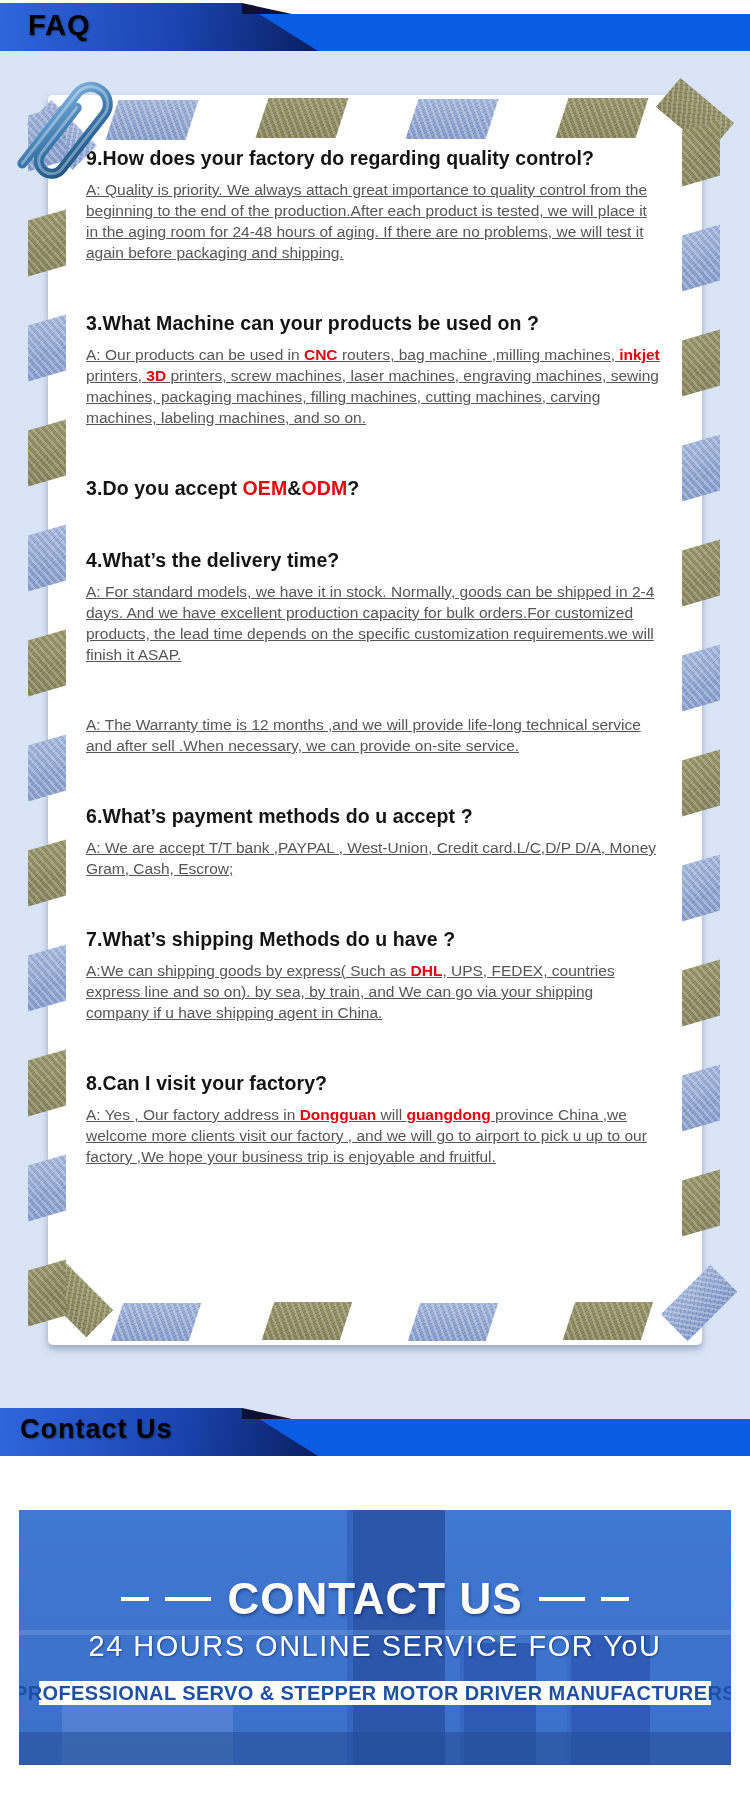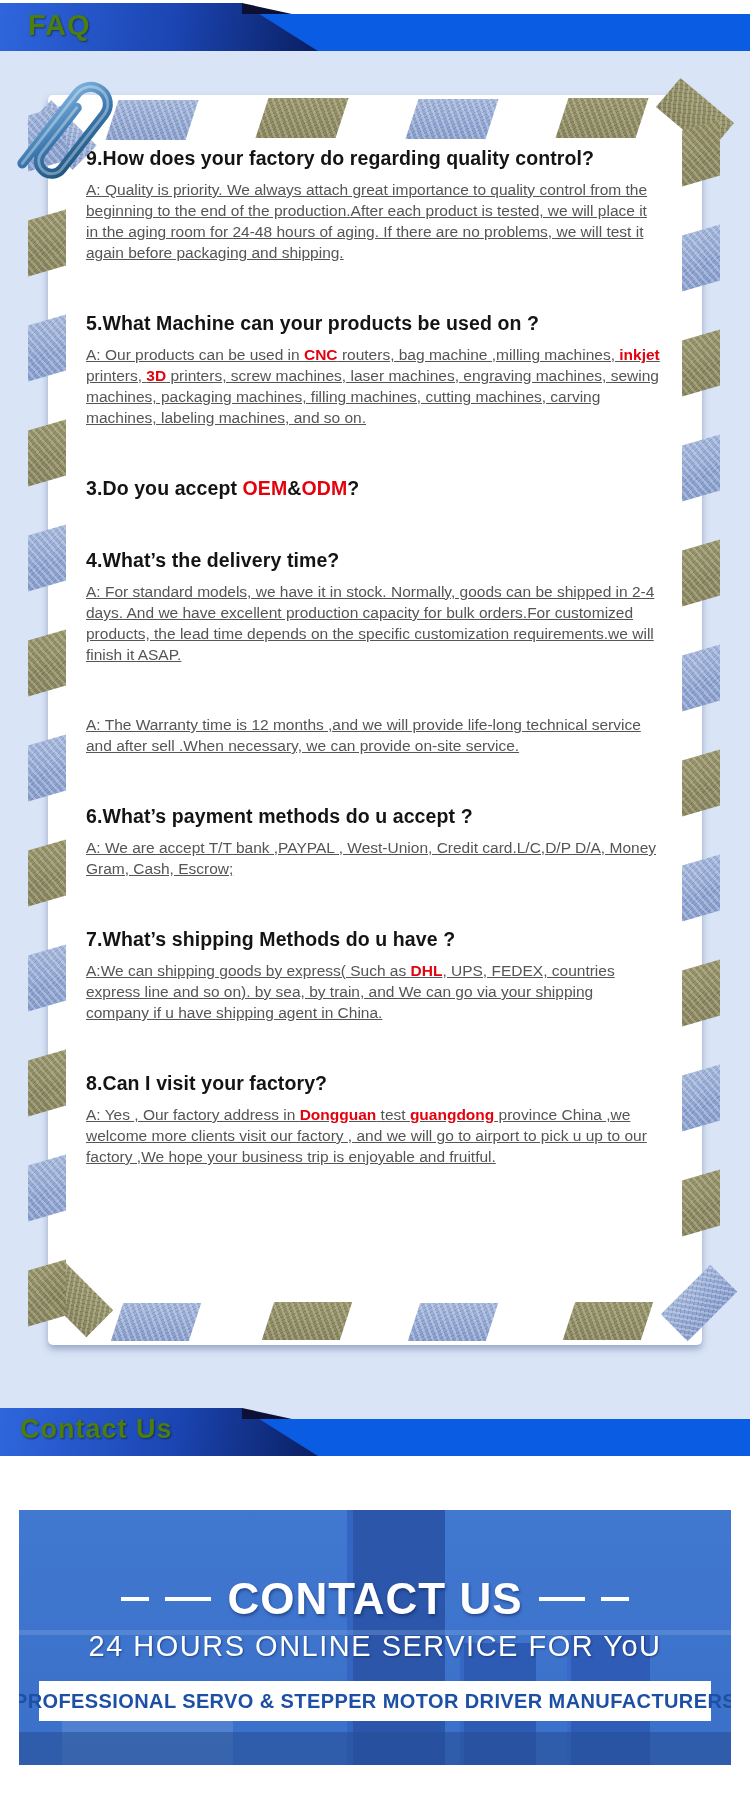--- a/index.html
+++ b/index.html
@@ -10,21 +10,21 @@
   .faq-bg{position:absolute;left:0;top:50px;width:750px;height:1369px;background:#d9e4f6;}
 
   
   .banner{position:absolute;left:0;width:750px;height:48px;}
   .banner .bar{position:absolute;left:0;right:0;top:11px;bottom:0;background:#0a5ce2;}
   .banner .ribbon{position:absolute;left:0;top:0;width:318px;height:48px;
       background:linear-gradient(98deg,#2f66dd 0%,#1b45b2 55%,#0a1f62 100%);
       clip-path:polygon(0 0,76% 0,100% 100%,0 100%);}
   .banner .notch{position:absolute;left:242px;top:0;width:50px;height:11px;background:#0c1034;
       clip-path:polygon(0 0,100% 100%,0 100%);}
-  .banner .title{position:absolute;left:28px;top:6px;color:#4d7c0f;font-weight:bold;
+  .banner .title{position:absolute;left:28px;top:6px;color:#000000;font-weight:bold;
       font-size:29px;letter-spacing:1px;text-shadow:1px 1px 2px rgba(0,0,0,.45);}
   #faq-banner{top:3px;}
   #contact-banner{top:1408px;}
   #contact-banner .title{font-size:27px;left:20px;}
 
   
   .paper{position:absolute;left:48px;top:95px;width:654px;height:1250px;background:#ffffff;
       border-radius:5px;box-shadow:0 4px 7px rgba(96,116,156,.55);}
   .paper-inner{position:absolute;left:38px;top:52px;width:574px;}
   .qa{margin-bottom:49px;}
@@ -57,21 +57,21 @@
   .ph-shelf{left:0;width:100%;height:5px;background:rgba(255,255,255,.30);}
   .ph-desk{left:0;bottom:0;width:100%;height:13%;background:rgba(10,25,70,.55);}
   .ph-overlay{left:0;top:0;width:100%;height:100%;background:rgba(59,114,205,.58);}
   .photo-text{position:absolute;left:0;width:100%;text-align:center;color:#fff;z-index:3;}
   .headline-row{top:64px;display:flex;align-items:center;justify-content:center;gap:16px;}
   .headline{font-size:44px;font-weight:bold;letter-spacing:1px;text-shadow:1px 2px 3px rgba(10,30,80,.5);}
   .dash{display:inline-block;width:46px;height:4px;background:#ffffff;}
   .dash-sm{width:28px;}
   .subheadline{top:120px;font-size:29px;font-weight:normal;letter-spacing:1.5px;
       text-shadow:1px 1px 2px rgba(10,30,80,.5);}
-  .tag-band{position:absolute;left:20px;right:20px;top:171px;height:40px;background:#ffffff;z-index:3;
+  .tag-band{position:absolute;left:20px;right:20px;top:171px;height:24px;background:#ffffff;z-index:3;
       display:flex;align-items:center;justify-content:center;}
   .tagline{color:#1d50a5;font-size:20px;font-weight:bold;letter-spacing:.4px;white-space:nowrap;}
 </style>
 </head>
 <body>
 
 <div id="page">
 
   <div class="faq-bg"></div>
 
@@ -82,21 +82,21 @@
     <div class="title">FAQ</div>
   </div>
 
   <div class="paper">
     <div class="paper-inner" id="faq-list">
       <div class="qa">
         <div class="q"><span>9.How does your factory do regarding quality control?</span></div>
         <div class="a"><span>A: Quality is priority. We always attach great importance to quality control from the beginning to the end of the production.After each product is tested, we will place it in the aging room for 24-48 hours of aging. If there are no problems, we will test it again before packaging and shipping.</span></div>
       </div>
       <div class="qa">
-        <div class="q"><span>5.What Machine can your products be used on ?</span></div>
+        <div class="q"><span>3.What Machine can your products be used on ?</span></div>
         <div class="a"><span>A: Our products can be used in </span><span class="red">CNC</span><span> routers, bag machine ,milling machines, </span><span class="red">inkjet</span><span> printers, </span><span class="red">3D</span><span> printers, screw machines, laser machines, engraving machines, sewing machines, packaging machines, filling machines, cutting machines, carving machines, labeling machines, and so on.</span></div>
       </div>
       <div class="qa">
         <div class="q"><span>3.Do you accept </span><span class="red">OEM</span><span>&amp;</span><span class="red">ODM</span><span>?</span></div>
       </div>
       <div class="qa">
         <div class="q"><span>4.What’s the delivery time?</span></div>
         <div class="a"><span>A: For standard models, we have it in stock. Normally, goods can be shipped in 2-4 days. And we have excellent production capacity for bulk orders.For customized products, the lead time depends on the specific customization requirements.we will finish it ASAP.</span></div>
       </div>
       <div class="qa">
@@ -105,21 +105,21 @@
       <div class="qa">
         <div class="q"><span>6.What’s payment methods do u accept ?</span></div>
         <div class="a"><span>A: We are accept T/T bank ,PAYPAL , West-Union, Credit card.L/C,D/P D/A, Money Gram, Cash, Escrow;</span></div>
       </div>
       <div class="qa">
         <div class="q"><span>7.What’s shipping Methods do u have ?</span></div>
         <div class="a"><span>A:We can shipping goods by express( Such as </span><span class="red">DHL</span><span>, UPS, FEDEX, countries express line and so on). by sea, by train, and We can go via your shipping company if u have shipping agent in China.</span></div>
       </div>
       <div class="qa" style="margin-bottom:0">
         <div class="q"><span>8.Can I visit your factory?</span></div>
-        <div class="a"><span>A: Yes , Our factory address in </span><span class="red">Dongguan</span><span> test </span><span class="red">guangdong</span><span> province China ,we welcome more clients visit our factory , and we will go to airport to pick u up to our factory ,We hope your business trip is enjoyable and fruitful.</span></div>
+        <div class="a"><span>A: Yes , Our factory address in </span><span class="red">Dongguan</span><span> will </span><span class="red">guangdong</span><span> province China ,we welcome more clients visit our factory , and we will go to airport to pick u up to our factory ,We hope your business trip is enjoyable and fruitful.</span></div>
       </div>
     </div>
   </div>
 
   <div id="tapes">
       <div class="tape tape-b" style="left: 112px; top: 100px; width: 80px; height: 40px; transform: skewX(-18deg);"></div>
       <div class="tape tape-o" style="left: 262px; top: 98px; width: 80px; height: 40px; transform: skewX(-18deg);"></div>
       <div class="tape tape-b" style="left: 412px; top: 99px; width: 80px; height: 40px; transform: skewX(-18deg);"></div>
       <div class="tape tape-o" style="left: 562px; top: 98px; width: 80px; height: 40px; transform: skewX(-18deg);"></div>
       <div class="tape tape-b" style="left: 117px; top: 1303px; width: 78px; height: 38px; transform: skewX(-18deg);"></div>

